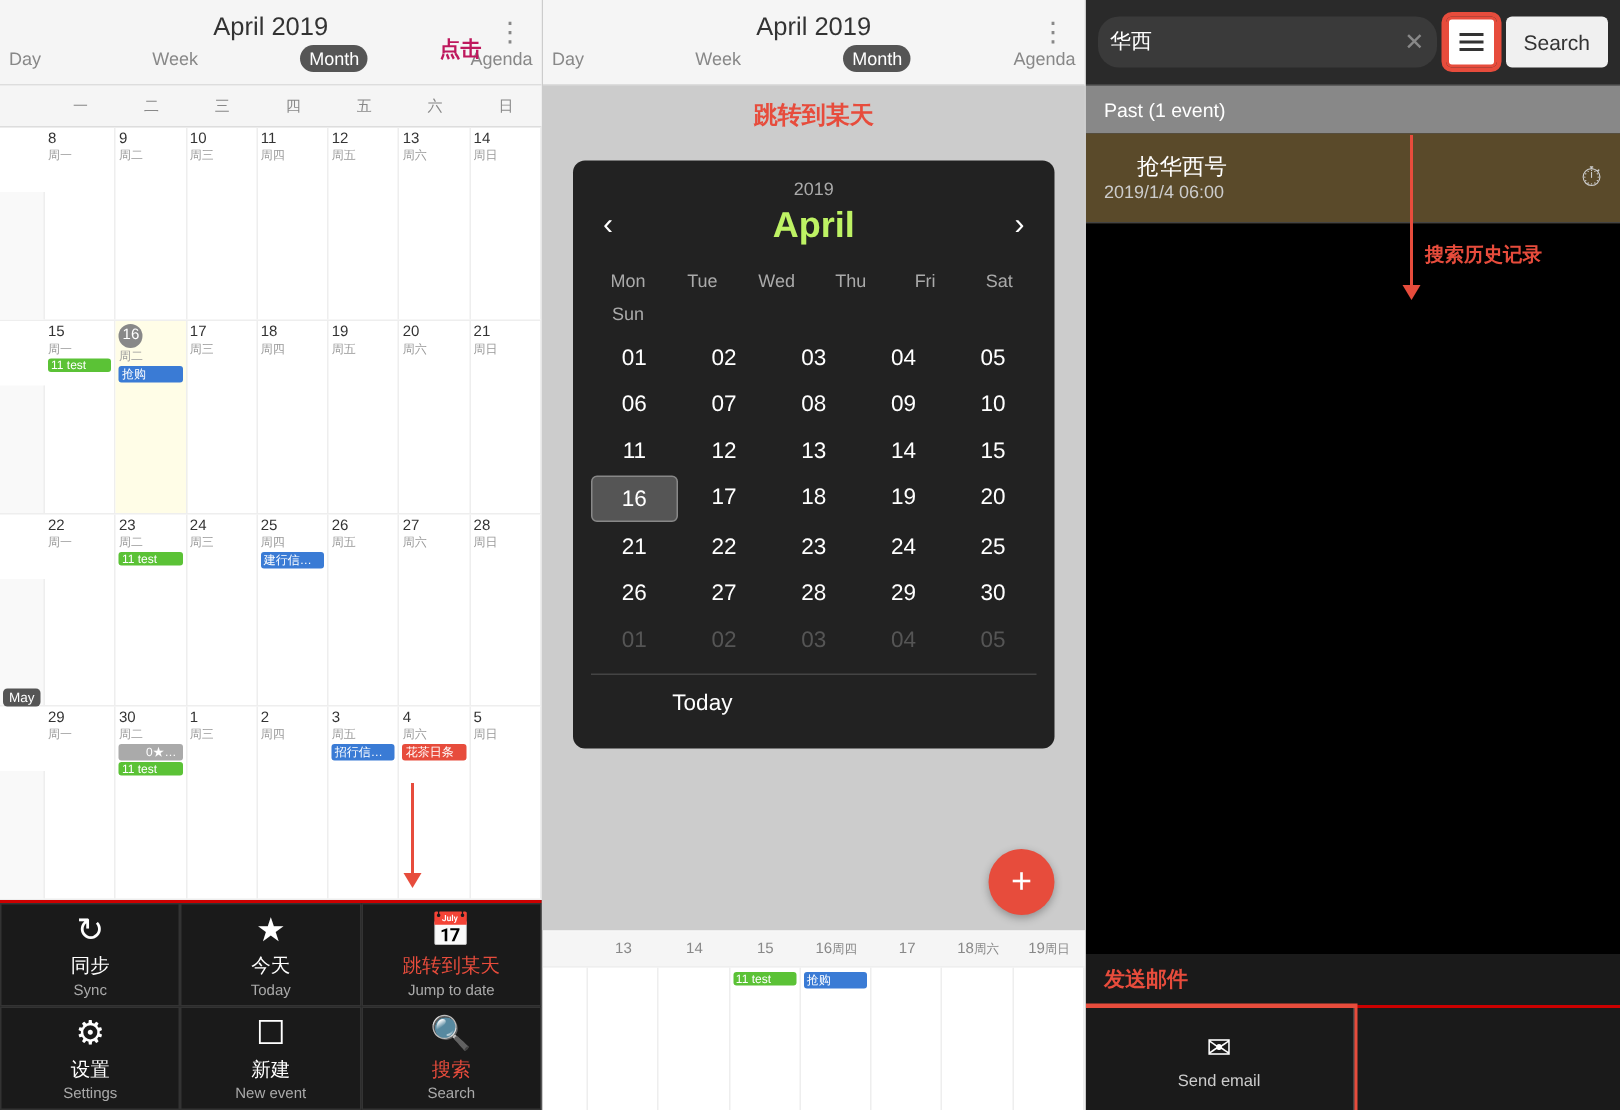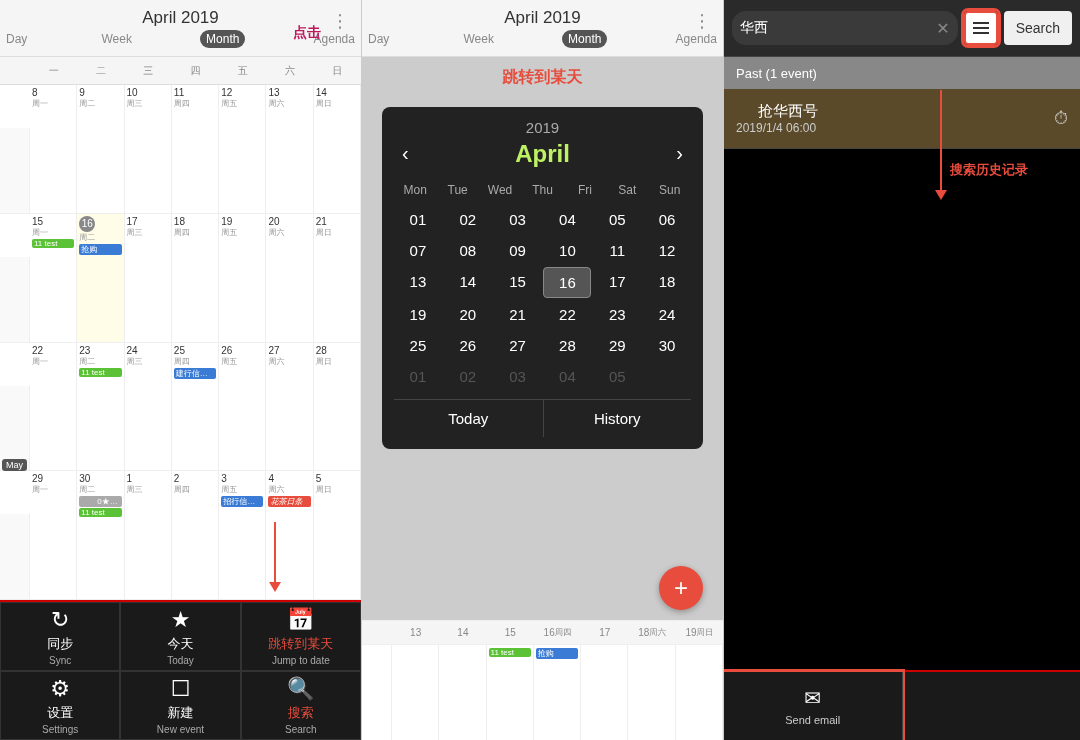--- a/index.html
+++ b/index.html
@@ -148,21 +148,21 @@
       padding: 0 2px;
       margin-top: 1px;
       white-space: nowrap;
       overflow: hidden;
       text-overflow: ellipsis;
     }
 
     .event-green { background: #5bc236; color: #fff; }
     .event-blue  { background: #3a7bd5; color: #fff; }
     .event-gray  { background: #aaa; color: #fff; padding-left: 18px; }
-    .event-red   { background: #e74c3c; color: #fff; font-style: italic; }
+    .event-red   { background: #e74c3c; color: #fff; }
 
     .toolbar {
       height: 140px;
       background: #1a1a1a;
       display: grid;
       grid-template-columns: repeat(3, 1fr);
       grid-template-rows: repeat(2, 1fr);
       border-top: 2px solid #c00;
     }
 
@@ -251,21 +251,21 @@
       right: 20px;
       background: #222;
       border-radius: 8px;
       padding: 12px;
       z-index: 10;
     }
 
     .dp-year {
       text-align: center;
       color: #aaa;
-      font-size: 15px;
+      font-size: 12px;
       margin-bottom: 2px;
     }
 
     .dp-month-row {
       display: flex;
       align-items: center;
       justify-content: space-between;
       margin-bottom: 10px;
     }
 
@@ -277,34 +277,34 @@
 
     .dp-nav {
       font-size: 20px;
       color: #fff;
       cursor: pointer;
       padding: 4px 8px;
     }
 
     .dp-weekdays {
       display: grid;
-      grid-template-columns: repeat(7, 1fr);
+      grid-template-columns: repeat(6, 1fr);
       margin-bottom: 4px;
     }
 
     .dp-wday {
       text-align: center;
       font-size: 12px;
       color: #aaa;
       padding: 4px 0;
     }
 
     .dp-days {
       display: grid;
-      grid-template-columns: repeat(6, 1fr);
+      grid-template-columns: repeat(5, 1fr);
       gap: 2px;
     }
 
     .dp-day {
       text-align: center;
       font-size: 15px;
       color: #fff;
       padding: 6px 0;
       border-radius: 4px;
       cursor: pointer;
@@ -852,21 +852,20 @@
         <div class="dp-day">30</div>
         <div class="dp-day dim">01</div>
         <div class="dp-day dim">02</div>
         <div class="dp-day dim">03</div>
         <div class="dp-day dim">04</div>
         <div class="dp-day dim">05</div>
       </div>
 
       <div class="dp-footer">
         <div class="dp-btn">Today</div>
-        <div class="dp-btn">History</div>
       </div>
     </div>
   </div>
 
   <div class="mid-bottom">
     <div class="mid-bottom-weekdays">
       <div class="cal-weekday"></div>
       <div class="cal-weekday">13</div>
       <div class="cal-weekday">14</div>
       <div class="cal-weekday">15</div>
@@ -928,20 +927,21 @@
         <span style="font-size:13px;color:#e74c3c;font-weight:600;">搜索历史记录</span>
       </div>
     </div>
 
     <div style="position:absolute;right:133px;top:90px;display:flex;flex-direction:column;align-items:center;">
       <div style="width:2px;height:100px;background:#e74c3c;"></div>
       <div style="width:0;height:0;border-left:6px solid transparent;border-right:6px solid transparent;border-top:10px solid #e74c3c;"></div>
     </div>
   </div>
 
+  <div class="send-email-label">发送邮件</div>
 
   <div class="right-footer">
     <div class="footer-item red-box">
       <span class="footer-icon">✉</span>
       <span class="footer-label">Send email</span>
     </div>
     <div class="footer-divider"></div>
   </div>
 </div>
 

